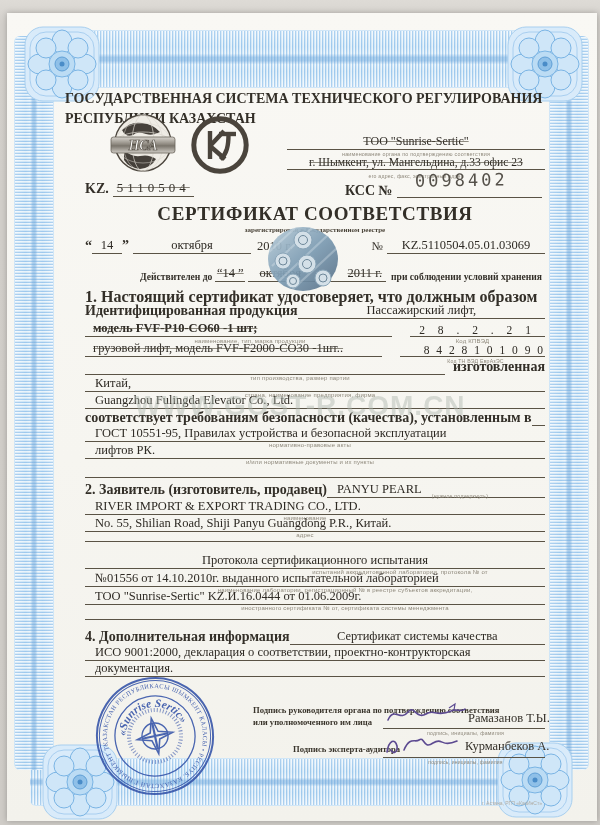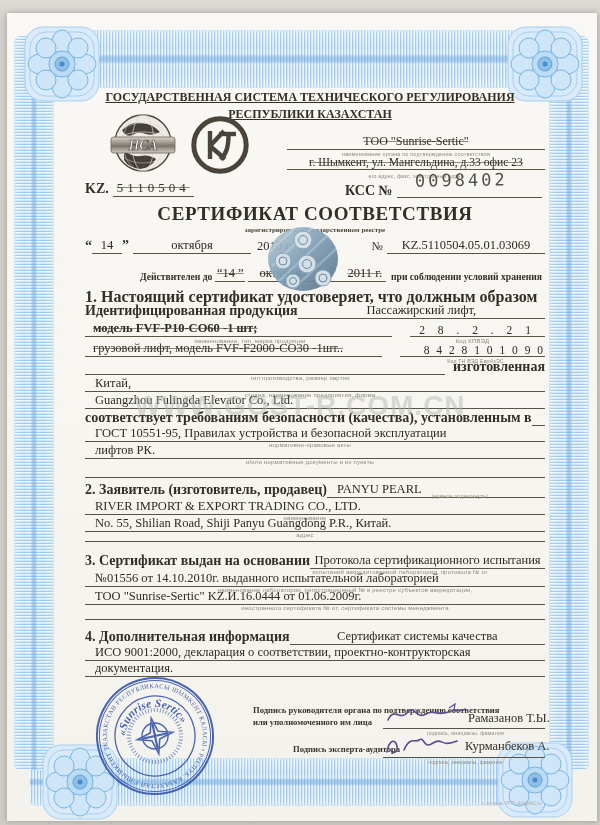--- a/index.html
+++ b/index.html
@@ -77,21 +77,21 @@
   <svg class="rosette" style="left:505px;top:24px;" width="80" height="80">
       <use href="#rosette-sym"></use>
     </svg>
   <svg class="rosette" style="left:40px;top:742px;" width="80" height="80">
       <use href="#rosette-sym"></use>
     </svg>
   <svg class="rosette" style="left:495px;top:740px;" width="80" height="80">
       <use href="#rosette-sym"></use>
     </svg>
 
-  <div class="abs" style="left:65px;right:45px;top:89px;text-align:center;font-weight:bold;font-size:12px;line-height:1.4;z-index:2;text-decoration:underline;">
+  <div class="abs" style="left:65px;right:45px;top:89px;text-align:left;font-weight:bold;font-size:14px;line-height:1.4;z-index:2;">
     <div>ГОСУДАРСТВЕННАЯ СИСТЕМА ТЕХНИЧЕСКОГО РЕГУЛИРОВАНИЯ</div>
     <div>РЕСПУБЛИКИ КАЗАХСТАН</div>
   </div>
 
   <svg class="abs" style="left:110px;top:112px;z-index:2;" width="66" height="68" viewBox="0 0 66 68">
     <defs>
         <linearGradient id="metalGrad" x1="0" y1="0" x2="0" y2="1">
       <stop offset="0" stop-color="#d8d4cd"></stop>
           <stop offset=".45" stop-color="#8f8a81"></stop>
           <stop offset=".55" stop-color="#7a756c"></stop>
@@ -248,21 +248,20 @@
     <span class="val full">RIVER IMPORT &amp; EXPORT TRADING CO., LTD.</span>
   </div>
   <div class="cap" style="left:255px;top:515px;width:100px;">наименование</div>
   <div class="row" style="left:85px;right:55px;top:516px;">
     <span class="val full">No. 55, Shilian Road, Shiji Panyu Guangdong P.R., Китай.</span>
   </div>
   <div class="cap" style="left:275px;top:532px;width:60px;">адрес</div>
   <div class="blank-line" style="left:85px;right:55px;top:541px;"></div>
 
   <div class="row" style="left:85px;right:55px;top:553px;">
-    <span class="lbl">3. Сертификат выдан на основании</span>
     <span class="val fill">Протокола сертификационного испытания</span>
   </div>
   <div class="cap" style="left:270px;top:569px;width:260px;">испытаний аккредитованной лаборатории, протокола № от</div>
   <div class="row" style="left:85px;right:55px;top:571px;">
     <span class="val full">№01556 от 14.10.2010г. выданного  испытательной лабораторией</span>
   </div>
   <div class="cap" style="left:175px;top:587px;width:340px;">наименование лаборатории, регистрационный № в реестре субъектов аккредитации,</div>
   <div class="row" style="left:85px;right:55px;top:589px;">
     <span class="val full">ТОО "Sunrise-Sertic"  KZ.И.16.0444 от 01.06.2009г.</span>
   </div>

